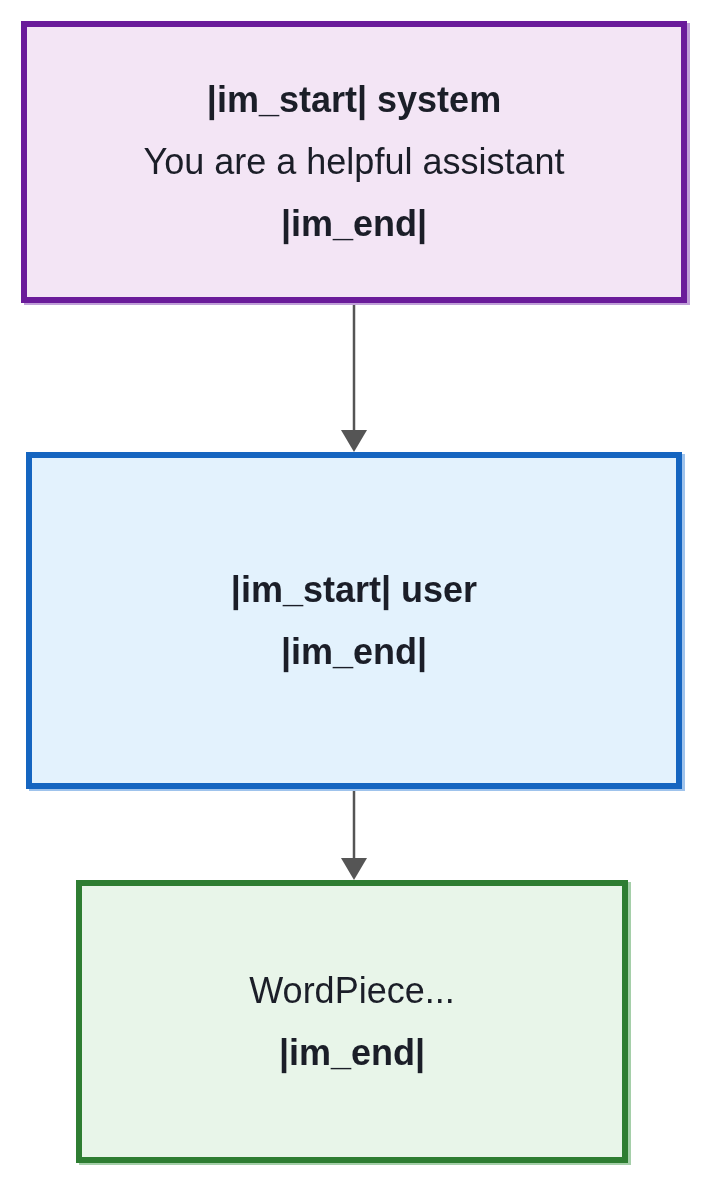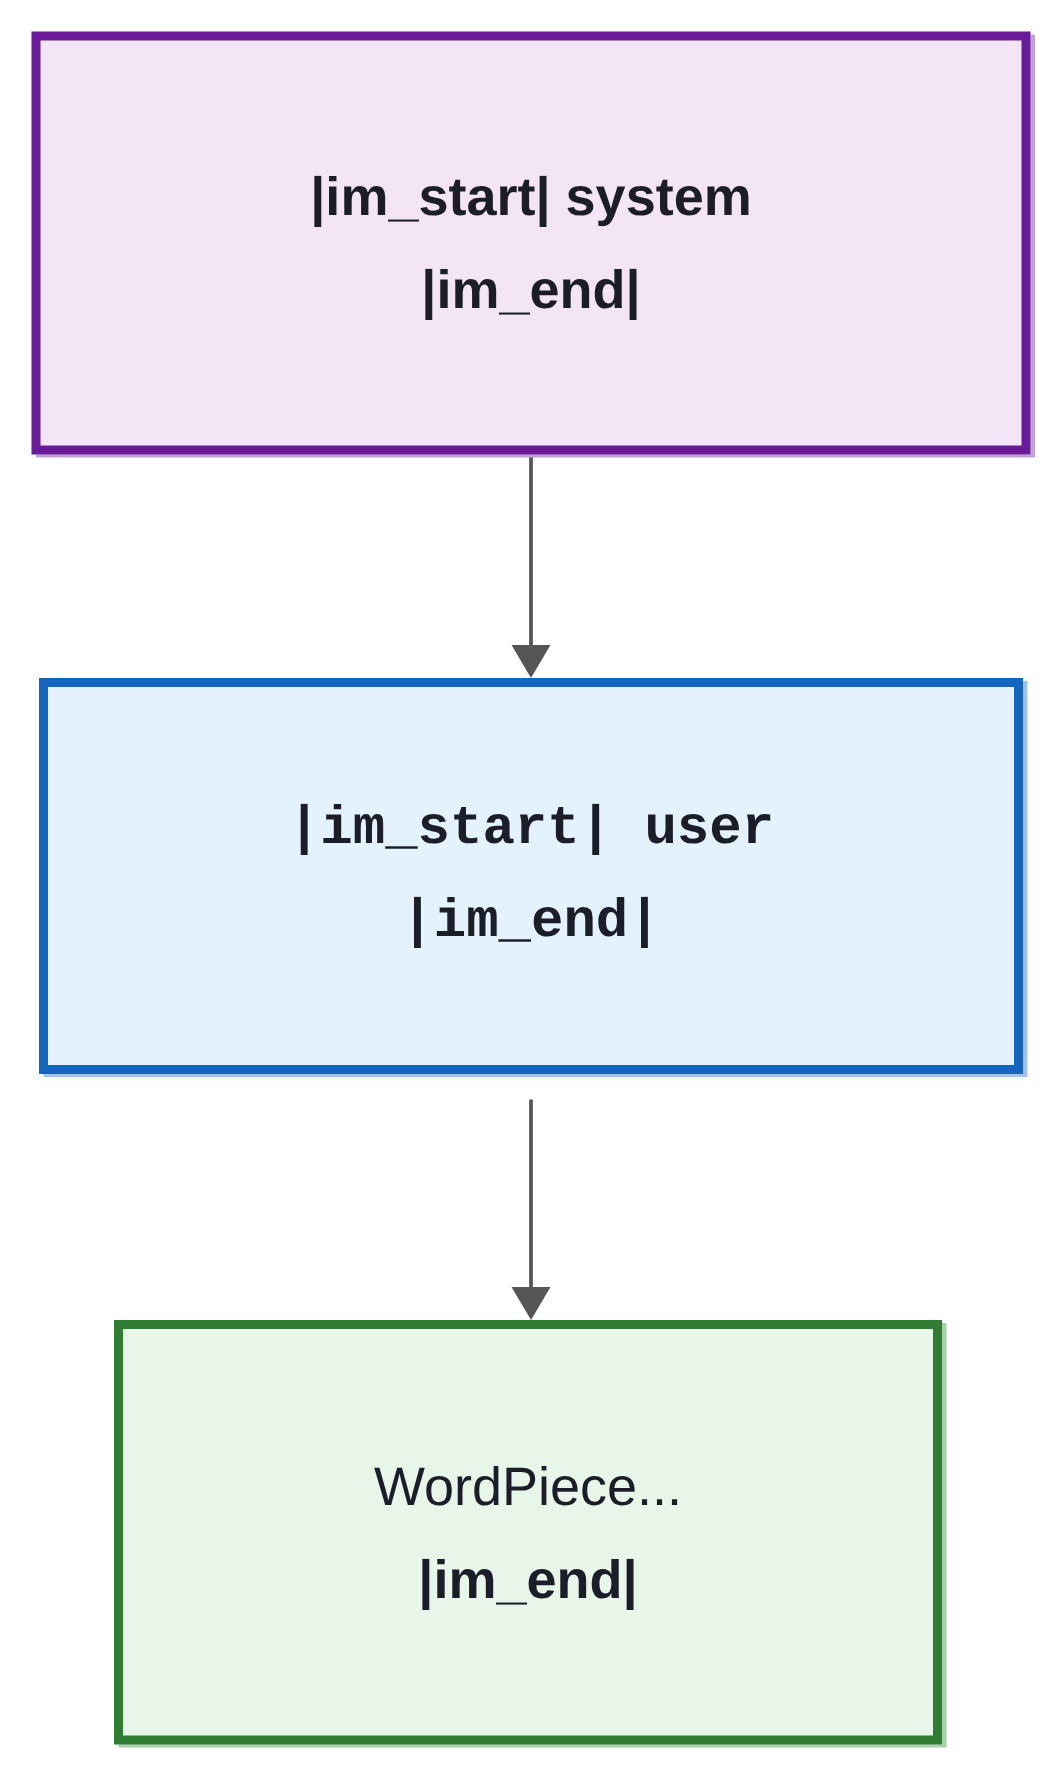--- a/index.html
+++ b/index.html
@@ -39,22 +39,21 @@
   .node-system {
     left: 21px;
     top: 21px;
     width: 666px;
     height: 282px;
   }
   .node-user {
     left: 26px;
     top: 452px;
     width: 656px;
-    height: 264px;
-    font-family: Liberation Mono, monospace;
+    height: 337px;
   }
   .node-assistant {
     left: 76px;
     top: 880px;
     width: 552px;
     height: 283px;
   }
   .node-line {
     font-size: 36px;
     line-height: 62px;
@@ -75,20 +74,21 @@
       <path d="M341 430 L367 430 L354 452 Z" fill="#555555"></path>
     </g>
     <g>
       <line x1="354" y1="733" x2="354" y2="860" stroke-width="2.5" stroke="#555555"></line>
       <path d="M341 858 L367 858 L354 880 Z" fill="#555555"></path>
     </g>
   </svg>
 
   <div class="node node-system" style="--fill: #f3e5f5; --stroke: #6a1b9a; --shadow: #c0a0d8;">
     <div class="node-line bold">|im_start| system</div>
+    <div class="node-line">You are a helpful assistant</div>
     <div class="node-line bold">|im_end|</div>
   </div>
 
   <div class="node node-user" style="--fill: #e3f2fd; --stroke: #1565c0; --shadow: #9fc3ec;">
     <div class="node-line bold">|im_start| user</div>
     <div class="node-line bold">|im_end|</div>
   </div>
 
   <div class="node node-assistant" style="--fill: #e8f5e9; --stroke: #2e7d32; --shadow: #a5cfa9;">
     <div class="node-line">WordPiece...</div>

